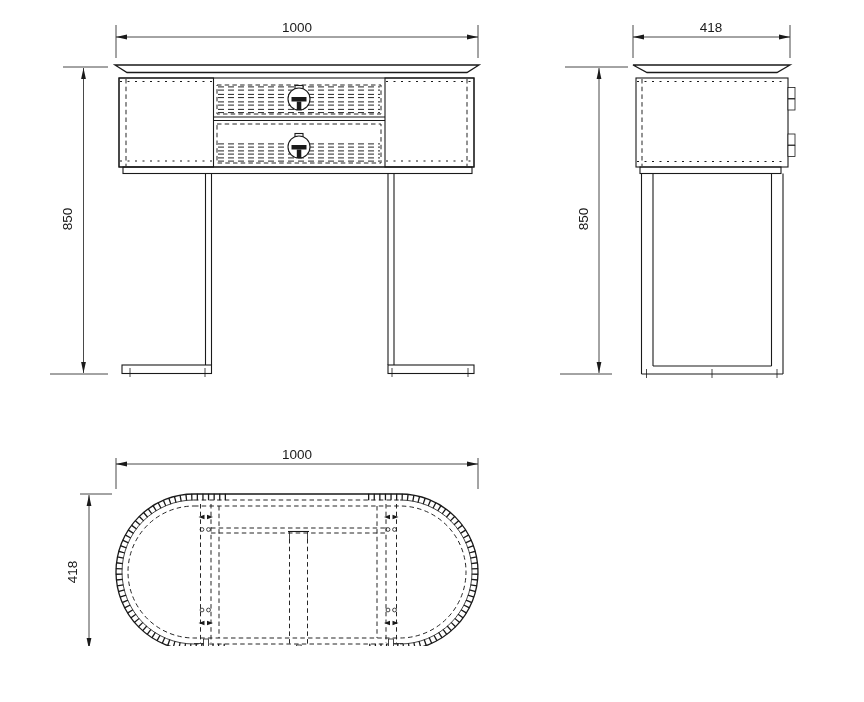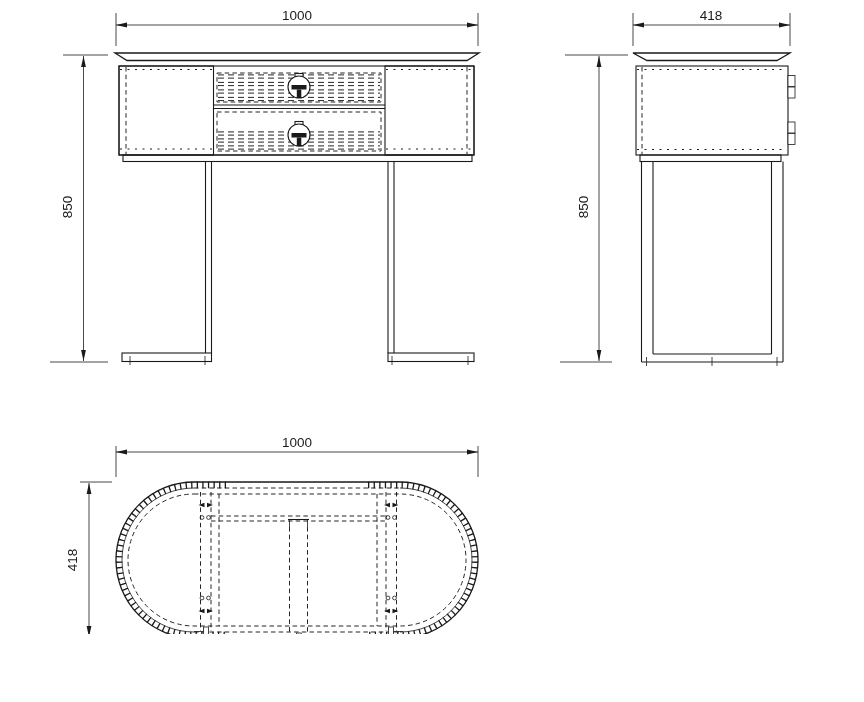--- a/index.html
+++ b/index.html
@@ -1,17 +1,17 @@
 <!DOCTYPE html>
 <html style="--line: #1a1a1a; --bg: #ffffff;"><head>
 <meta charset="utf-8">
 <style>
   :root { --line:#1a1a1a; --bg:#ffffff; }
   html,body { margin:0; padding:0; background:var(--bg); }
-  #canvas { width:864px; height:634px; background:var(--bg); position:relative; overflow:hidden; }
+  #canvas { width:864px; height:634px; background:var(--bg); position:relative; overflow:hidden;margin-top:12px; }
   svg { display:block; }
   .ln   { stroke:var(--line); fill:none; stroke-width:1.1; }
   .w08  { stroke-width:.8; }
   .w12  { stroke-width:1.3; }
   .dash { stroke:var(--line); fill:none; stroke-dasharray:6 4; stroke-width:.95; }
   .dash2{ stroke:var(--line); fill:none; stroke-dasharray:4.5 3.2; stroke-width:.95; }
   .trow { stroke:var(--line); fill:none; stroke-dasharray:2 5.5; stroke-width:1; }
   .band { stroke:var(--line); fill:none; stroke-width:6.5; stroke-dasharray:1.3 4.3; }
   .solid{ fill:var(--line); stroke:none; }
   .maskfill { fill:var(--bg); }

